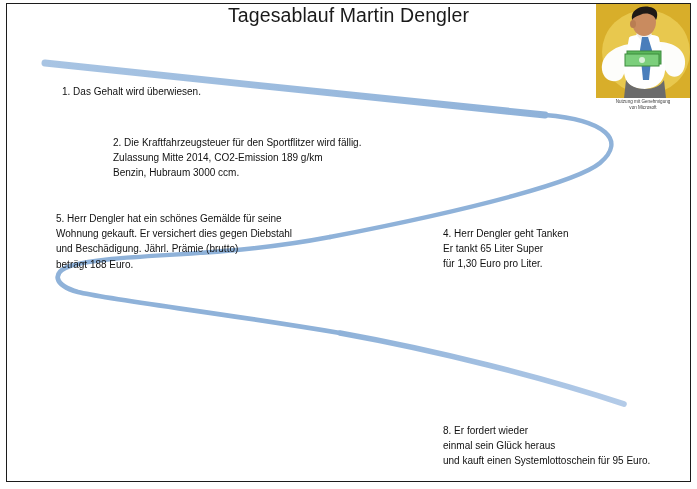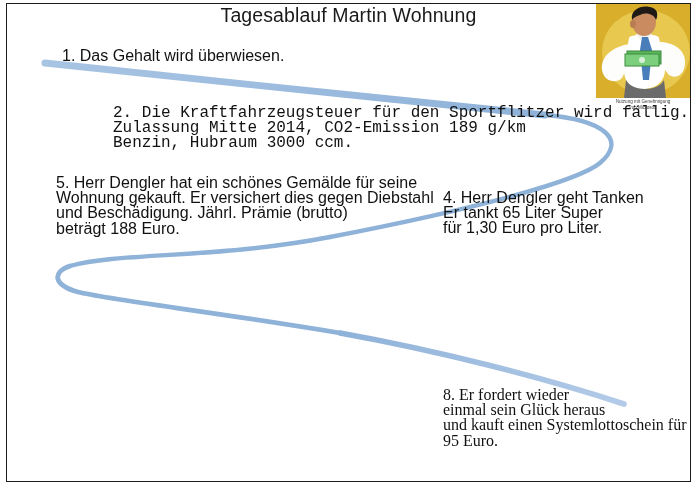--- a/index.html
+++ b/index.html
@@ -44,24 +44,25 @@
   #curve-layer {
     position: absolute;
     left: 0;
     top: 0;
     width: 697px;
     height: 489px;
     pointer-events: none;
   }
   .note {
     position: absolute;
-    font-size: 16px;
+    font-size: 10px;
     line-height: 15.2px;
     color: #111111;
     white-space: pre-line;
+    margin-top: 36px;
   }
   #clipart-box {
     position: absolute;
     left: 596px;
     top: 4px;
     width: 94px;
     height: 94px;
     overflow: hidden;
     background: #d8ae2a;
   }
@@ -77,21 +78,21 @@
     white-space: pre-line;
   }
 </style>
 </head>
 <body>
 
 <div id="page">
 
   <div id="page-frame"></div>
 
-  <div id="slide-title">Tagesablauf Martin Wohnung</div>
+  <div id="slide-title">Tagesablauf Martin Dengler</div>
 
   <svg id="curve-layer" viewBox="0 0 697 489" xmlns="http://www.w3.org/2000/svg">
     <defs>
       <linearGradient id="g-top" x1="0" y1="0" x2="1" y2="0">
         <stop offset="0" stop-color="#a8c4e3"></stop>
         <stop offset="1" stop-color="#8fb2d9"></stop>
       </linearGradient>
       <linearGradient id="g-bot" x1="0" y1="0" x2="1" y2="0">
         <stop offset="0" stop-color="#8fb2d9"></stop>
         <stop offset="1" stop-color="#b3cbe8"></stop>
@@ -105,36 +106,36 @@
     <path d="M 330 237 C 215 259, 120 252, 70 266" fill="none" stroke="#8fb2d9" stroke-width="4.4" stroke-linecap="round"></path>
 
     <path d="M 70 266 C 52 272, 53 285, 78 292 C 110 300, 215 312, 340 333" fill="none" stroke="#8fb2d9" stroke-width="4.8" stroke-linecap="round"></path>
 
     <path d="M 340 333 C 440 351, 545 378, 624 404" fill="none" stroke="url(#g-bot)" stroke-width="5.6" stroke-linecap="round"></path>
   </svg>
 
   <div class="note" style="left:62px; top:48px;">1. Das Gehalt wird überwiesen.</div>
 
 
-  <div class="note" style="left:113px; top:106px;font-family:Liberation Mono, monospace;">2. Die Kraftfahrzeugsteuer für den Sportflitzer wird fällig.
+  <div class="note" style="left:113px; top:99px;">2. Die Kraftfahrzeugsteuer für den Sportflitzer wird fällig.
 Zulassung Mitte 2014, CO2-Emission 189 g/km
 Benzin, Hubraum 3000 ccm.</div>
 
   <div class="note" style="left:56px; top:175px;">5.  Herr Dengler hat ein schönes Gemälde für seine
 Wohnung gekauft. Er versichert dies gegen Diebstahl
 und Beschädigung. Jährl. Prämie (brutto)
 beträgt 188 Euro.</div>
 
   <div class="note" style="left:443px; top:190px;">4. Herr Dengler geht Tanken
 Er tankt 65 Liter Super
 für 1,30 Euro pro Liter.</div>
 
 
 
-  <div class="note" style="left:443px; top:387px;font-family:Liberation Serif, serif;">8. Er fordert wieder
+  <div class="note" style="left:443px; top:387px;">8. Er fordert wieder
 einmal sein Glück heraus
 und kauft einen Systemlottoschein für 95 Euro.</div>
 
   <div id="clipart-box">
     <svg viewBox="0 0 94 94" width="94" height="94" xmlns="http://www.w3.org/2000/svg">
       <rect x="0" y="0" width="94" height="94" fill="#d8ae2a"></rect>
       <ellipse cx="50" cy="48" rx="44" ry="42" fill="#e8c84e"></ellipse>
 
       <path d="M 34 40 C 18 42, 4 52, 6 66 C 8 78, 20 80, 26 74 L 34 58 Z" fill="#fdfdfb"></path>
 

